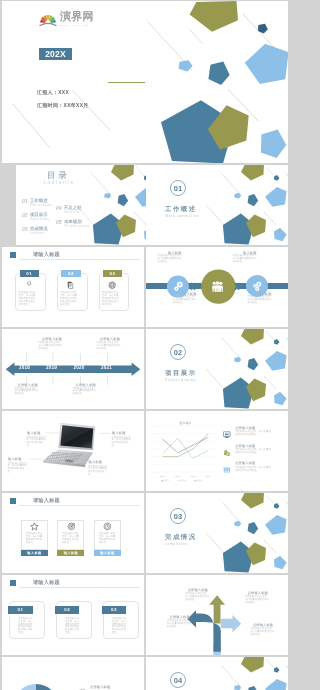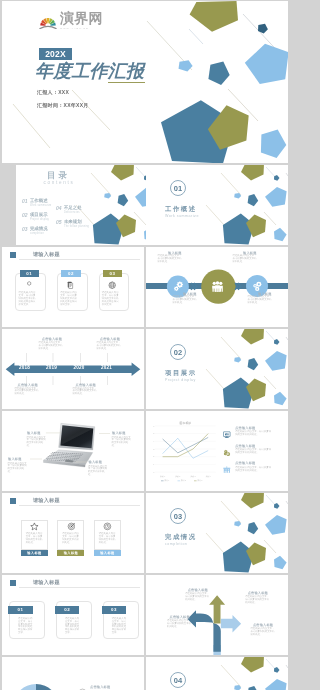--- a/index.html
+++ b/index.html
@@ -3,21 +3,21 @@
 html,body{margin:0;padding:0;}
 body{width:290px;height:690px;overflow:hidden;background:#d3d3d3;
  font-family:"Liberation Sans",sans-serif;}
 .page{position:relative;width:290px;height:690px;}
 .slide{position:absolute;background:#fff;overflow:hidden;}
 svg{display:block;}
 .deco{position:absolute;left:0;top:0;}
 #s1{left:2px;top:1px;width:286px;height:162px;}
 .logo-wrap{position:absolute;left:37px;top:10px;display:flex;align-items:flex-end;}
 .logo-txt{display:flex;flex-direction:column;line-height:1;margin-left:3px;}
-.logo-cn{font-size:14px;font-weight:bold;color:#a0a0a0;letter-spacing:0.2px;}
+.logo-cn{font-size:11px;font-weight:bold;color:#a0a0a0;letter-spacing:0.2px;}
 .logo-en{font-size:2.3px;color:#c2c2c2;letter-spacing:1.1px;margin-top:1.6px;}
 .badge202x{position:absolute;left:37px;top:47px;width:33px;height:11.5px;background:#4c7b9a;
  color:#fff;font-size:8.5px;font-weight:bold;
  display:flex;align-items:center;justify-content:center;letter-spacing:0.2px;}
 .s1title{position:absolute;left:33px;top:61px;font-size:18px;color:#5b7e95;font-style:italic;
  font-weight:600;white-space:nowrap;letter-spacing:0.2px;line-height:19px;}
 .s1uline{position:absolute;left:106px;top:81px;width:37px;height:1.4px;background:#9b9c5a;}
 .s1sub{position:absolute;left:35px;font-size:5px;color:#6a6a6a;font-weight:bold;letter-spacing:0.3px;
  white-space:nowrap;}
 .g{position:absolute;width:142px;height:80px;}
@@ -80,21 +80,20 @@
           <path d="M18.98 12.50 L25.20 5.18 A14.2 14.2 0 0 1 28.59 9.44 L20.08 13.87 A4.6 4.6 0 0 0 18.98 12.50 Z" fill="#5fae57"></path>
           <path d="M20.21 14.14 L28.98 10.24 A14.2 14.2 0 0 1 30.19 15.55 L20.60 15.86 A4.6 4.6 0 0 0 20.21 14.14 Z" fill="#2e8f9c"></path>
           <path d="M1.3 21.2 Q16 13 30.7 21.2" stroke="#8d8d8d" stroke-width="2.4" fill="none" stroke-linecap="round"></path>
         </svg>
 <div class="logo-txt">
 <span class="logo-cn">演界网</span>
 <span class="logo-en">WWW.YANJ.CN</span>
 </div>
       </div>
 <div class="badge202x">202X</div>
-<div class="s1title">年度工作汇报</div>
 <div class="s1uline"></div>
 <div class="s1sub" style="top:88px">汇报人：XXX</div>
 <div class="s1sub" style="top:101px">汇报时间：XX年XX月</div>
 </div>
 <div class="slide g" id="g2" style="left:16px;top:165px">
 <svg class="deco" viewBox="0 0 142 80" width="142" height="80">
         <g stroke-width="0.6" fill="none">
           <line x1="75" y1="8" x2="95" y2="30" stroke="#d6d2be"></line>
           <line x1="120" y1="2" x2="132" y2="15" stroke="#ccd6e1"></line>
           <line x1="60" y1="40" x2="78" y2="60" stroke="#d6d2be"></line>

